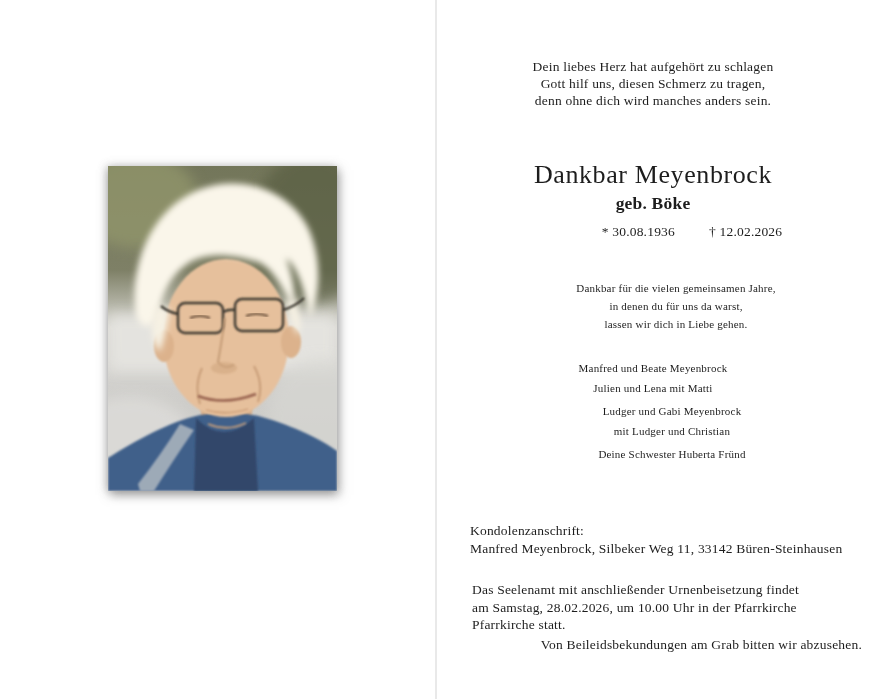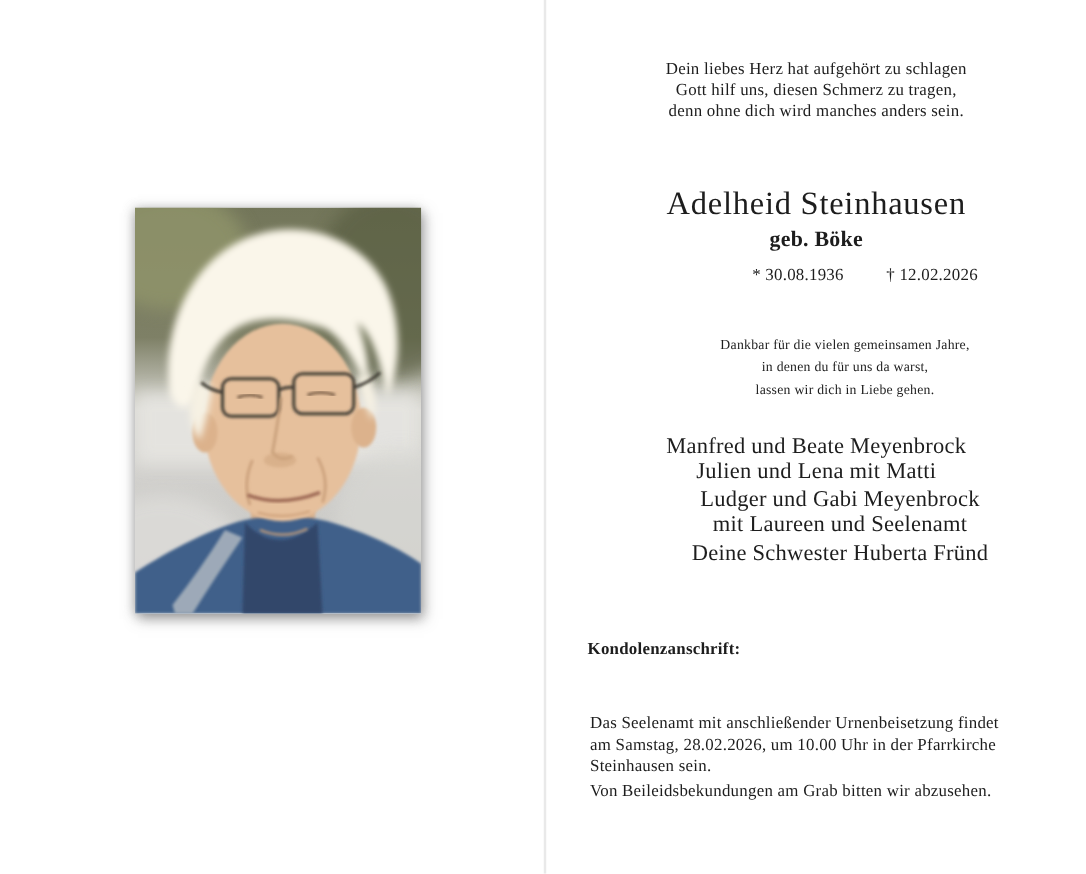--- a/index.html
+++ b/index.html
@@ -26,44 +26,44 @@
   }
   .photo-frame svg { display: block; }
 
   
   .divider {
     position: absolute; left: 435px; top: 0; width: 2px; height: 699px;
     background: var(--divider);
   }
 
   
-  .right-page { position: absolute; left: 437px; top: 0; width: 432px; height: 526px; }
+  .right-page { position: absolute; left: 437px; top: 12px; width: 432px; height: 526px; }
   .block { position: absolute; left: 0; width: 100%; text-align: center; letter-spacing: 0.2px; }
 
   .opening-verse { top: 46px; font-size: 13.5px; line-height: 17.2px; }
   .deceased-name { top: 148px; font-size: 26px; line-height: 30px; letter-spacing: 0.6px; }
   .maiden-name   { top: 181px; font-size: 17.5px; line-height: 21px; font-weight: bold; }
   .life-dates    { top: 211px; font-size: 13.5px; line-height: 17px; margin-left: 39px; }
   .life-dates span { display: inline-block; margin: 0 17px; }
 
   .farewell-verse { top: 267px; font-size: 11px; line-height: 18px; margin-left: 23px; }
 
-  .mourners { top: 346px; font-size: 18px; line-height: 20px; text-align: center; }
+  .mourners { top: 346px; font-size: 11px; line-height: 20px; text-align: center; }
   .mourner-group + .mourner-group { margin-top: 3px; padding-left: 38px; }
 
   .condolence {
     top: 510px; left: 33px; width: 395px; text-align: left;
-    font-size: 13.5px; line-height: 17.5px; font-weight: bold;
+    font-size: 13.5px; line-height: 17.5px;
   }
   .service {
     top: 569px; left: 35px; width: 390px; text-align: left;
     font-size: 13.5px; line-height: 17.5px;
   }
   .condolence-note {
-    top: 624px; left: 35px; width: 390px; text-align: left;
+    top: 624px; left: 35px; width: 390px; text-align: right;
     font-size: 13.5px; line-height: 17px;
   }
 </style>
 </head>
 <body>
 
 <div class="card">
 
   <div class="left-page">
     <div class="photo-frame">
@@ -143,54 +143,55 @@
   <div class="divider"></div>
 
   <div class="right-page">
 
     <div class="block opening-verse">
       <div>Dein liebes Herz hat aufgehört zu schlagen</div>
       <div>Gott hilf uns, diesen Schmerz zu tragen,</div>
       <div>denn ohne dich wird manches anders sein.</div>
     </div>
 
-    <div class="block deceased-name">Adelheid Steinhausen</div>
+    <div class="block deceased-name">Dankbar Meyenbrock</div>
 
     <div class="block maiden-name">geb. Böke</div>
 
     <div class="block life-dates">
       <span>* 30.08.1936</span><span>† 12.02.2026</span>
     </div>
 
     <div class="block farewell-verse">
       <div>Dankbar für die vielen gemeinsamen Jahre,</div>
       <div>in denen du für uns da warst,</div>
       <div>lassen wir dich in Liebe gehen.</div>
     </div>
 
     <div class="block mourners">
       <div class="mourner-group">
         <div>Manfred und Beate Meyenbrock</div>
         <div>Julien und Lena mit Matti</div>
       </div>
       <div class="mourner-group">
         <div>Ludger und Gabi Meyenbrock</div>
-        <div>mit Laureen und Seelenamt</div>
+        <div>mit Ludger und Christian</div>
       </div>
       <div class="mourner-group">
         <div>Deine Schwester Huberta Fründ</div>
       </div>
     </div>
 
     <div class="block condolence">
       <div>Kondolenzanschrift:</div>
+      <div>Manfred Meyenbrock, Silbeker Weg 11, 33142 Büren-Steinhausen</div>
     </div>
 
     <div class="block service">
       <div>Das Seelenamt mit anschließender Urnenbeisetzung findet</div>
       <div>am Samstag, 28.02.2026, um 10.00 Uhr in der Pfarrkirche</div>
-      <div>Steinhausen sein.</div>
+      <div>Pfarrkirche statt.</div>
     </div>
 
     <div class="block condolence-note">Von Beileidsbekundungen am Grab bitten wir abzusehen.</div>
 
   </div>
 </div>
 
 </body></html>

